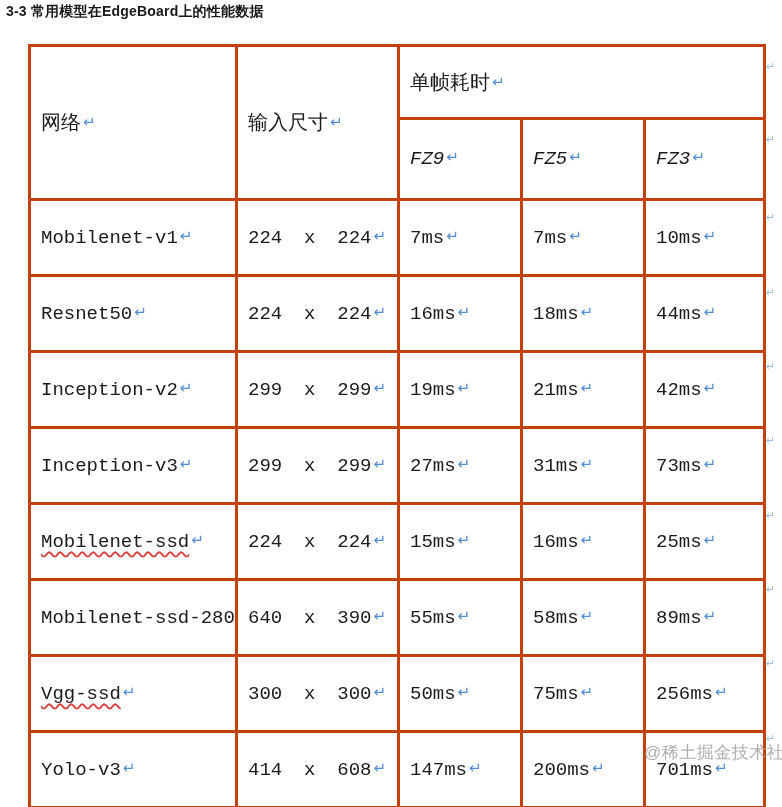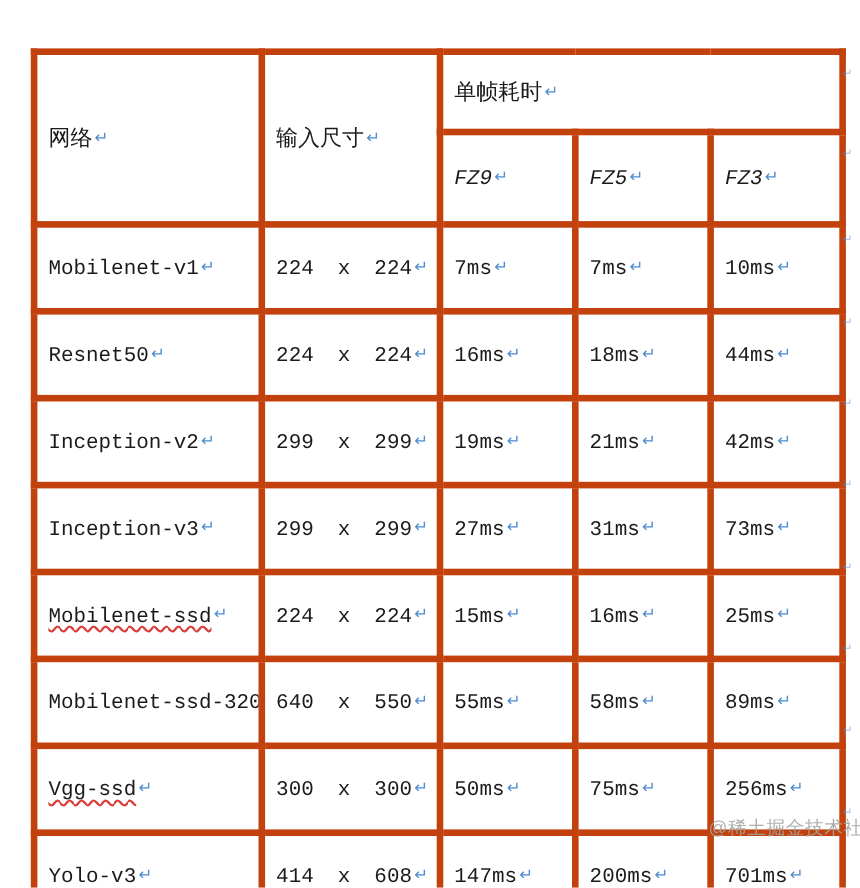--- a/index.html
+++ b/index.html
@@ -16,21 +16,21 @@
     letter-spacing:0.2px;
     font-family:"Liberation Sans",sans-serif;
   }
   table.perf{
     position:absolute;left:28px;top:44px;
     border-collapse:collapse;
     table-layout:fixed;
     width:735px;
   }
   table.perf td{
-    border:6px solid #c2410c;
+    border:3px solid #c2410c;
     padding:0 0 0 10px;
     vertical-align:middle;
     color:#1b1b1b;
     background:#ffffff;
     overflow:hidden;
     white-space:nowrap;
   }
   td.hcell{
     vertical-align:top;
     padding-top:20px;
@@ -77,20 +77,21 @@
     letter-spacing:0.5px;
     font-family:"Liberation Sans",sans-serif;
     white-space:nowrap;
   }
 </style>
 </head>
 <body>
 
 <div class="page">
 
+  <div class="doc-title">3-3 常用模型在EdgeBoard上的性能数据</div>
 
   <table class="perf">
     <colgroup>
       <col style="width:207px">
         <col style="width:162px">
         <col style="width:123px">
         <col style="width:123px">
         <col style="width:120px">
     </colgroup>
     <tbody>
@@ -146,22 +147,22 @@
       <td><span class="txt">73ms</span><span class="ret">↵</span></td>
     </tr>
     <tr class="drow">
       <td><span class="txt net-txt misspell">Mobilenet-ssd</span><span class="ret">↵</span></td>
       <td class="sizecell"><span class="txt">224 x 224</span><span class="ret">↵</span></td>
       <td><span class="txt">15ms</span><span class="ret">↵</span></td>
       <td><span class="txt">16ms</span><span class="ret">↵</span></td>
       <td><span class="txt">25ms</span><span class="ret">↵</span></td>
     </tr>
     <tr class="drow">
-      <td><span class="txt net-txt">Mobilenet-ssd-320</span><span class="ret">↵</span></td>
-      <td class="sizecell"><span class="txt">640 x 550</span><span class="ret">↵</span></td>
+      <td><span class="txt net-txt">Mobilenet-ssd-280</span><span class="ret">↵</span></td>
+      <td class="sizecell"><span class="txt">640 x 390</span><span class="ret">↵</span></td>
       <td><span class="txt">55ms</span><span class="ret">↵</span></td>
       <td><span class="txt">58ms</span><span class="ret">↵</span></td>
       <td><span class="txt">89ms</span><span class="ret">↵</span></td>
     </tr>
     <tr class="drow">
       <td><span class="txt net-txt misspell">Vgg-ssd</span><span class="ret">↵</span></td>
       <td class="sizecell"><span class="txt">300 x 300</span><span class="ret">↵</span></td>
       <td><span class="txt">50ms</span><span class="ret">↵</span></td>
       <td><span class="txt">75ms</span><span class="ret">↵</span></td>
       <td><span class="txt">256ms</span><span class="ret">↵</span></td>

